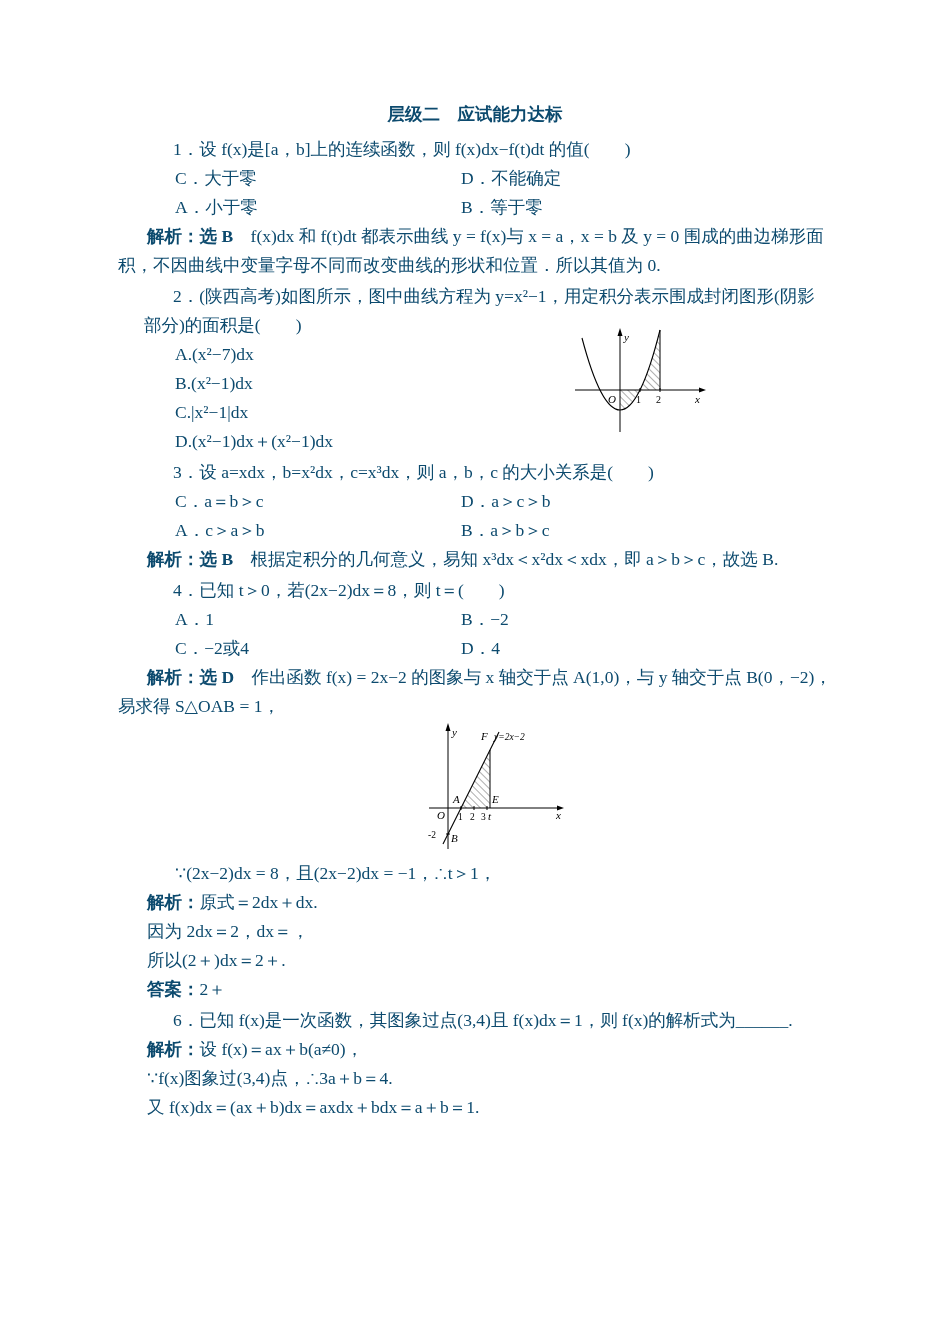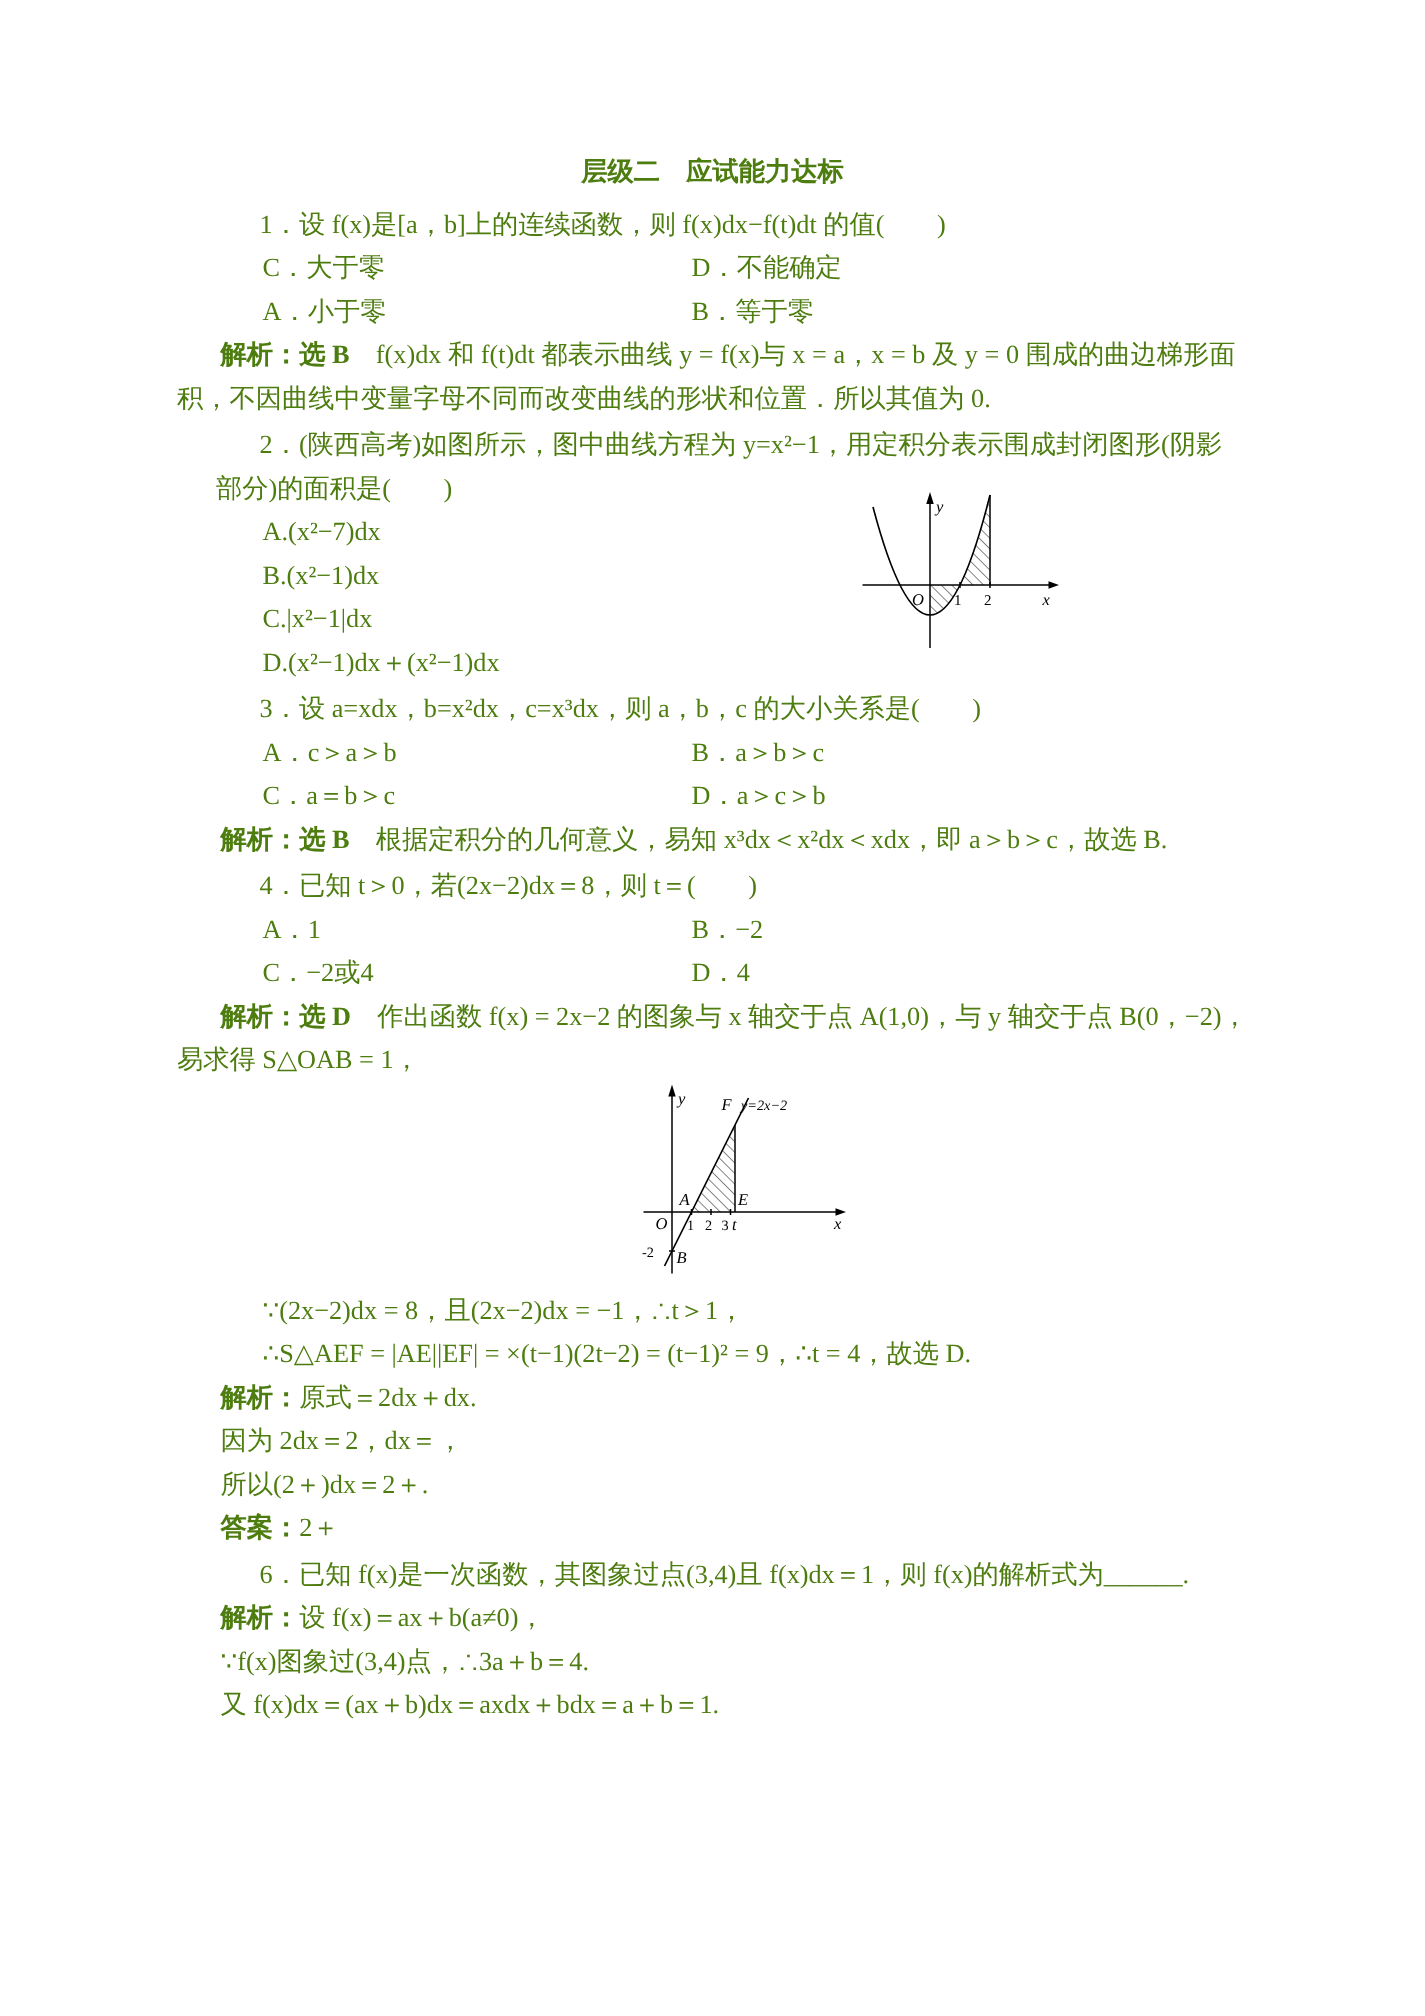--- a/index.html
+++ b/index.html
@@ -1,19 +1,19 @@
 <!DOCTYPE html>
 <html><head>
 <meta charset="utf-8">
 <style>
   * { box-sizing: border-box; }
   html, body { margin: 0; padding: 0; background: #ffffff; }
   .page {
     width: 950px; height: 1344px; background: #ffffff; position: relative;
-    color: #4d7c0f; font-family: "Liberation Serif", "DejaVu Serif", serif;
+    color: #0c4a6e; font-family: "Liberation Serif", "DejaVu Serif", serif;
     font-size: 17.5px; overflow: hidden;
   }
   .content { position: absolute; left: 118px; top: 100px; width: 714px; }
   p { margin: 0; line-height: 29px; }
   .title { text-align: center; font-weight: bold; margin-bottom: 6px; }
   .indent { text-indent: 29px; }
   .q { margin-top: 2px; margin-left: 26px; }
   .opts { display: flex; padding-left: 57px; line-height: 29px; }
   .opts .c1 { width: 286px; }
   .optline { padding-left: 57px; }
@@ -74,26 +74,26 @@
         <text x="130" y="75">x</text>
       </g>
       <g font-size="10">
         <text x="71" y="75">1</text>
         <text x="91" y="75">2</text>
       </g>
     </svg>
 
     <p class="indent q">3．设 a=xdx，b=x²dx，c=x³dx，则 a，b，c 的大小关系是(　　)</p>
     <div class="opts">
+      <span class="c1">C．a＝b＞c</span>
+      <span>D．a＞c＞b</span>
+    </div>
+    <div class="opts">
       <span class="c1">A．c＞a＞b</span>
       <span>B．a＞b＞c</span>
-    </div>
-    <div class="opts">
-      <span class="c1">C．a＝b＞c</span>
-      <span>D．a＞c＞b</span>
     </div>
     <p class="indent"><span class="b">解析：</span><span class="b">选 B　</span><span>根据定积分的几何意义，易知 x³dx＜x²dx＜xdx，即 a＞b＞c，故选 B.</span></p>
 
     <p class="indent q">4．已知 t＞0，若(2x−2)dx＝8，则 t＝(　　)</p>
     <div class="opts">
       <span class="c1">A．1</span>
       <span>B．−2</span>
     </div>
     <div class="opts">
       <span class="c1">C．−2或4</span>
@@ -135,21 +135,20 @@
           <text x="35" y="97">1</text>
           <text x="47" y="97">2</text>
           <text x="58" y="97">3</text>
           <text x="5" y="115">-2</text>
         </g>
         <text x="71" y="17" font-size="9.5" font-style="italic">y=2x−2</text>
       </svg>
     </div>
 
     <p class="optline">∵(2x−2)dx = 8，且(2x−2)dx = −1，∴t＞1，</p>
-    <p class="optline">∴S△AEF = |AE||EF| = ×(t−1)(2t−2) = (t−1)² = 9，∴t = 4，故选 D.</p>
 
     <p class="indent"><span class="b">解析：</span><span>原式＝2dx＋dx.</span></p>
     <p class="indent">因为 2dx＝2，dx＝，</p>
     <p class="indent">所以(2＋)dx＝2＋.</p>
     <p class="indent"><span class="b">答案：</span><span>2＋</span></p>
 
     <p class="indent q">6．已知 f(x)是一次函数，其图象过点(3,4)且 f(x)dx＝1，则 f(x)的解析式为______.</p>
     <p class="indent"><span class="b">解析：</span><span>设 f(x)＝ax＋b(a≠0)，</span></p>
     <p class="indent">∵f(x)图象过(3,4)点，∴3a＋b＝4.</p>
     <p class="indent">又 f(x)dx＝(ax＋b)dx＝axdx＋bdx＝a＋b＝1.</p>

